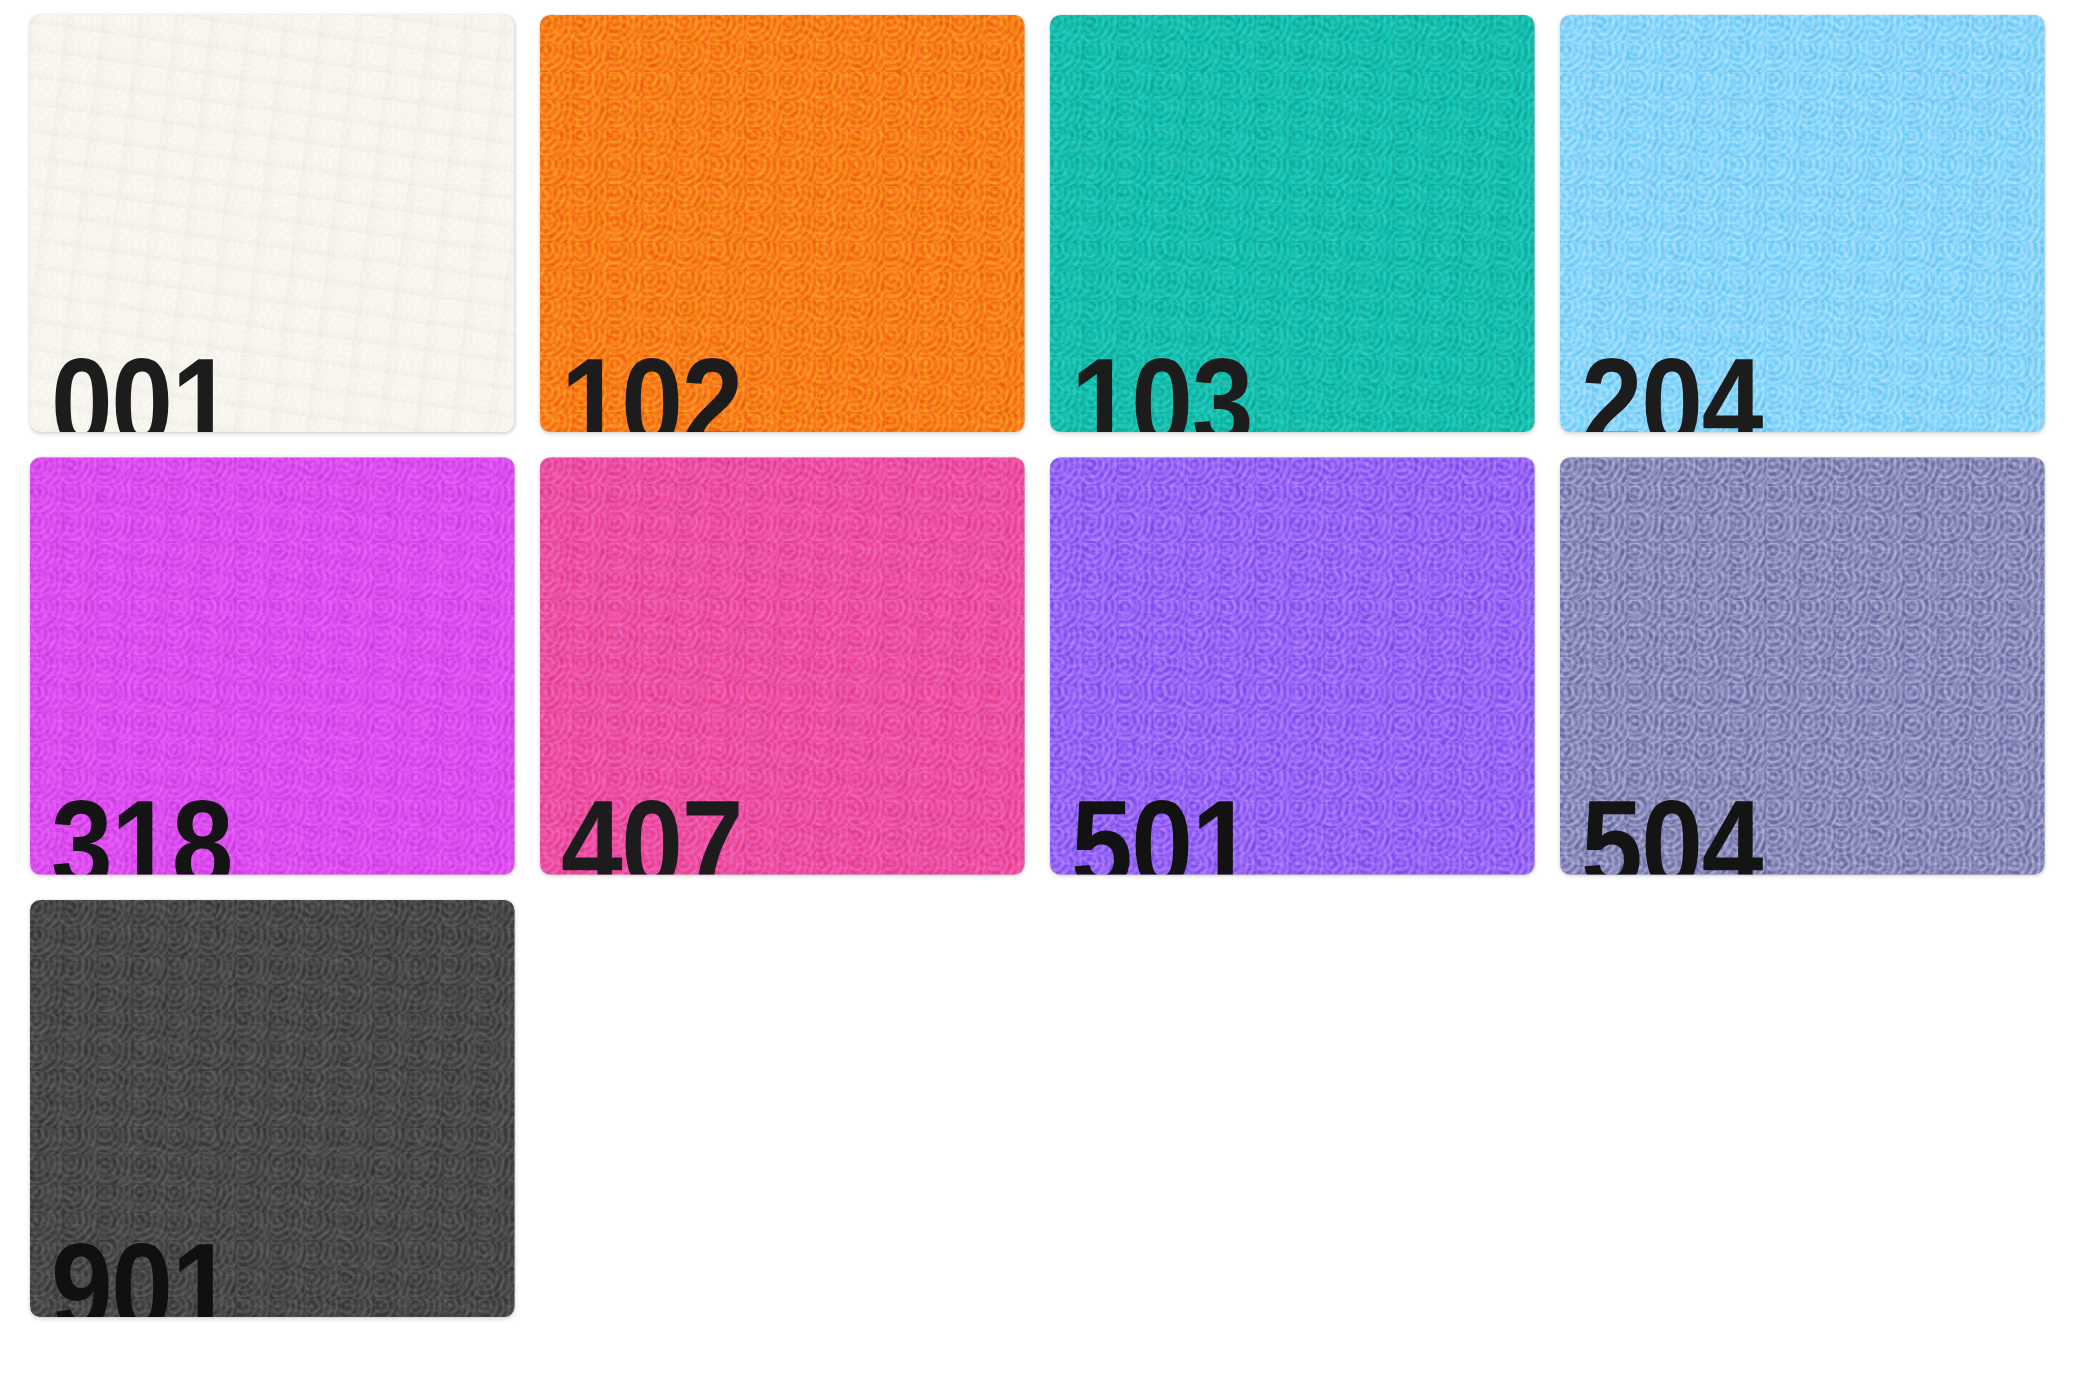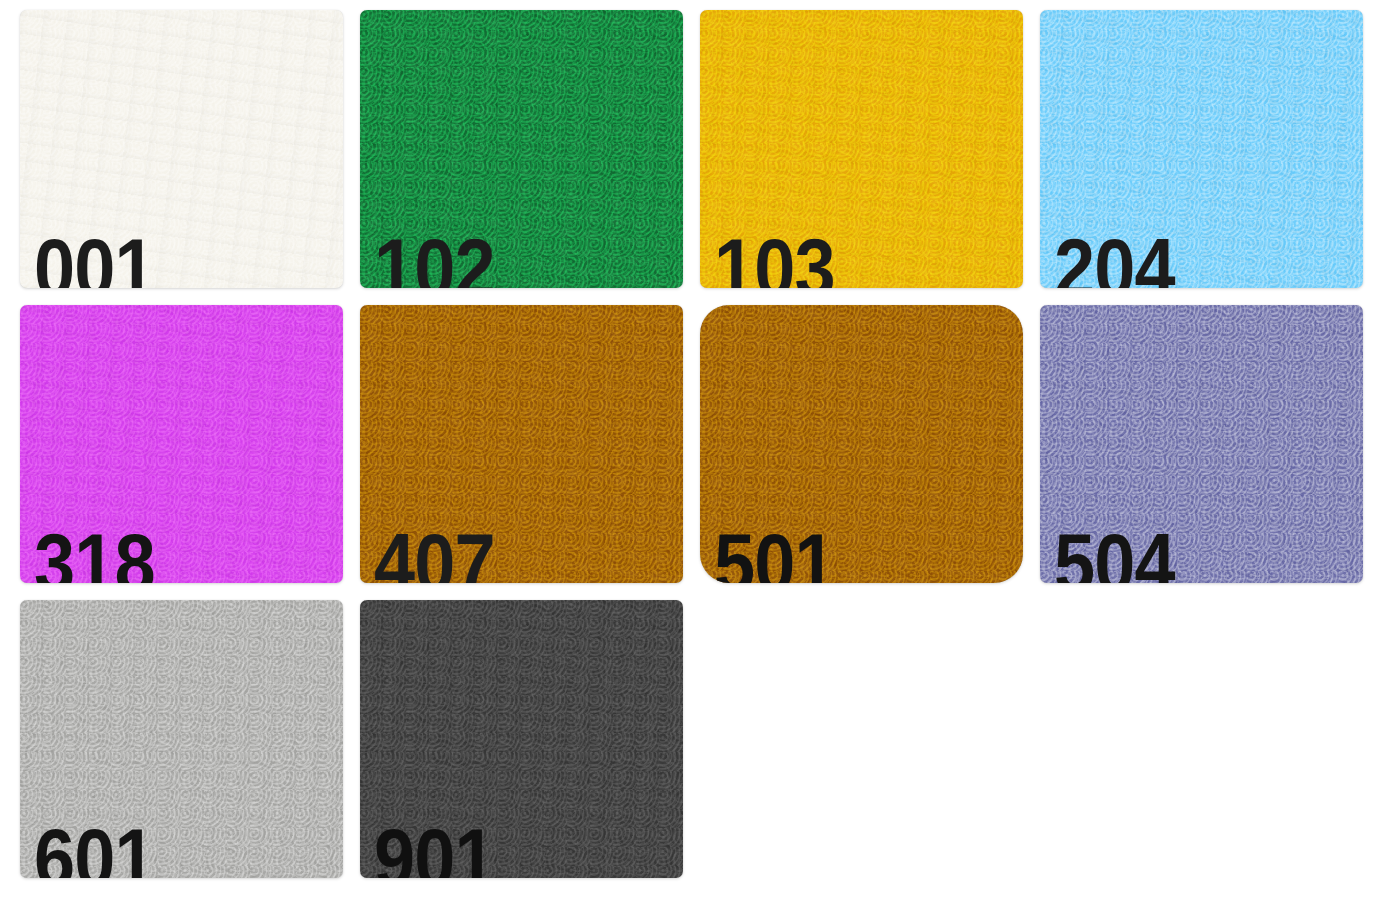--- a/index.html
+++ b/index.html
@@ -89,59 +89,54 @@
 </head>
 <body>
 
 <div id="swatch-board">
   <div class="swatch-grid">
       <div class="swatch" style="background: rgb(247, 245, 238);">
         <div class="grain"></div>
         <div class="grain-soft"></div>
         <div class="swatch-code" style="color: rgb(28, 28, 28);">001</div>
       </div>
-      <div class="swatch" style="background: #15803d;">
+      <div class="swatch" style="background: #f97316;">
         <div class="grain"></div>
         <div class="grain-soft"></div>
         <div class="swatch-code" style="color: rgb(28, 28, 28);">102</div>
       </div>
-      <div class="swatch" style="background: #eab308;">
+      <div class="swatch" style="background: #14b8a6;">
         <div class="grain"></div>
         <div class="grain-soft"></div>
         <div class="swatch-code" style="color: rgb(28, 28, 28);">103</div>
       </div>
       <div class="swatch" style="background: #7dd3fc;">
         <div class="grain"></div>
         <div class="grain-soft"></div>
         <div class="swatch-code" style="color: rgb(28, 28, 28);">204</div>
       </div>
       <div class="swatch" style="background: #d946ef;">
         <div class="grain"></div>
         <div class="grain-soft"></div>
         <div class="swatch-code" style="color: rgb(20, 20, 20);">318</div>
       </div>
-      <div class="swatch" style="background: #a16207;">
+      <div class="swatch" style="background: #ec4899;">
         <div class="grain"></div>
         <div class="grain-soft"></div>
         <div class="swatch-code" style="color: rgb(28, 28, 28);">407</div>
       </div>
-      <div class="swatch" style="background: #a16207; border-radius: 29px;">
+      <div class="swatch" style="background: #8b5cf6;">
         <div class="grain"></div>
         <div class="grain-soft"></div>
         <div class="swatch-code" style="color: rgb(18, 18, 18);">501</div>
       </div>
       <div class="swatch" style="background: rgb(126, 127, 180);">
         <div class="grain"></div>
         <div class="grain-soft"></div>
         <div class="swatch-code" style="color: rgb(20, 20, 20);">504</div>
-      </div>
-      <div class="swatch" style="background: rgb(178, 178, 176);">
-        <div class="grain"></div>
-        <div class="grain-soft"></div>
-        <div class="swatch-code" style="color: rgb(20, 20, 20);">601</div>
       </div>
       <div class="swatch" style="background: rgb(65, 65, 65);">
         <div class="grain"></div>
         <div class="grain-soft"></div>
         <div class="swatch-code" style="color: rgb(16, 16, 16);">901</div>
       </div>
     </div>
 </div>
 
 </body></html>

